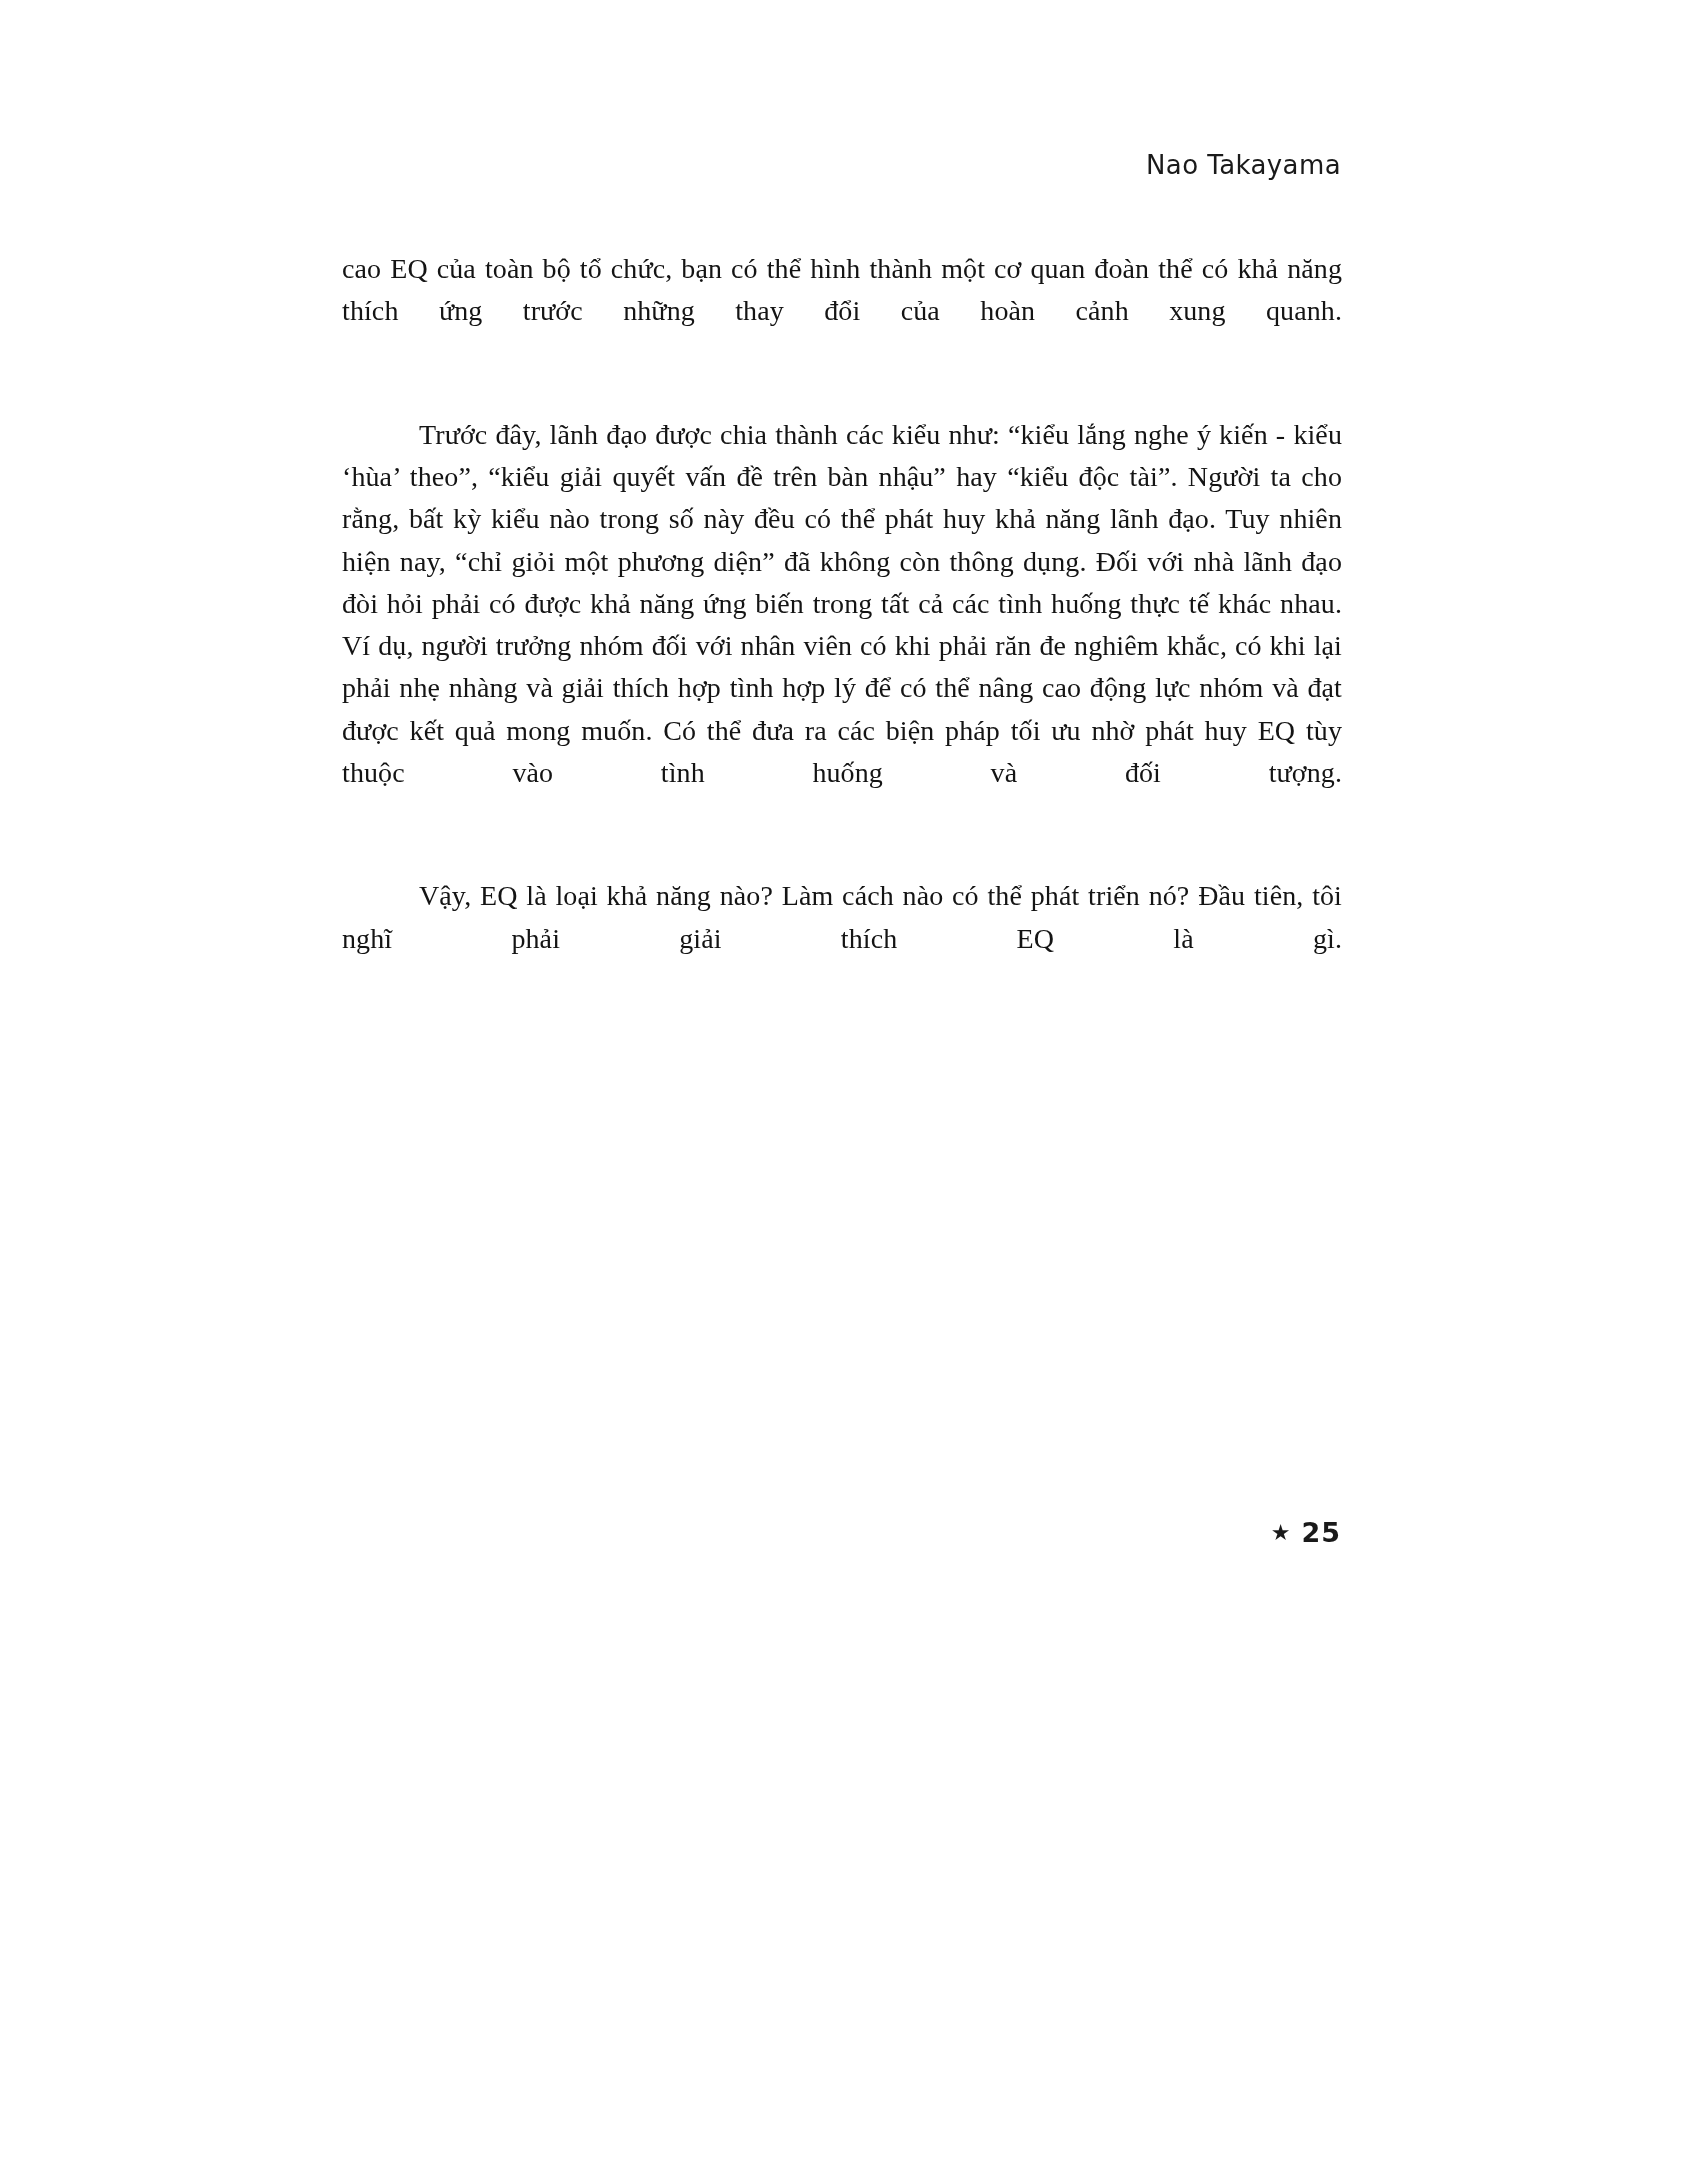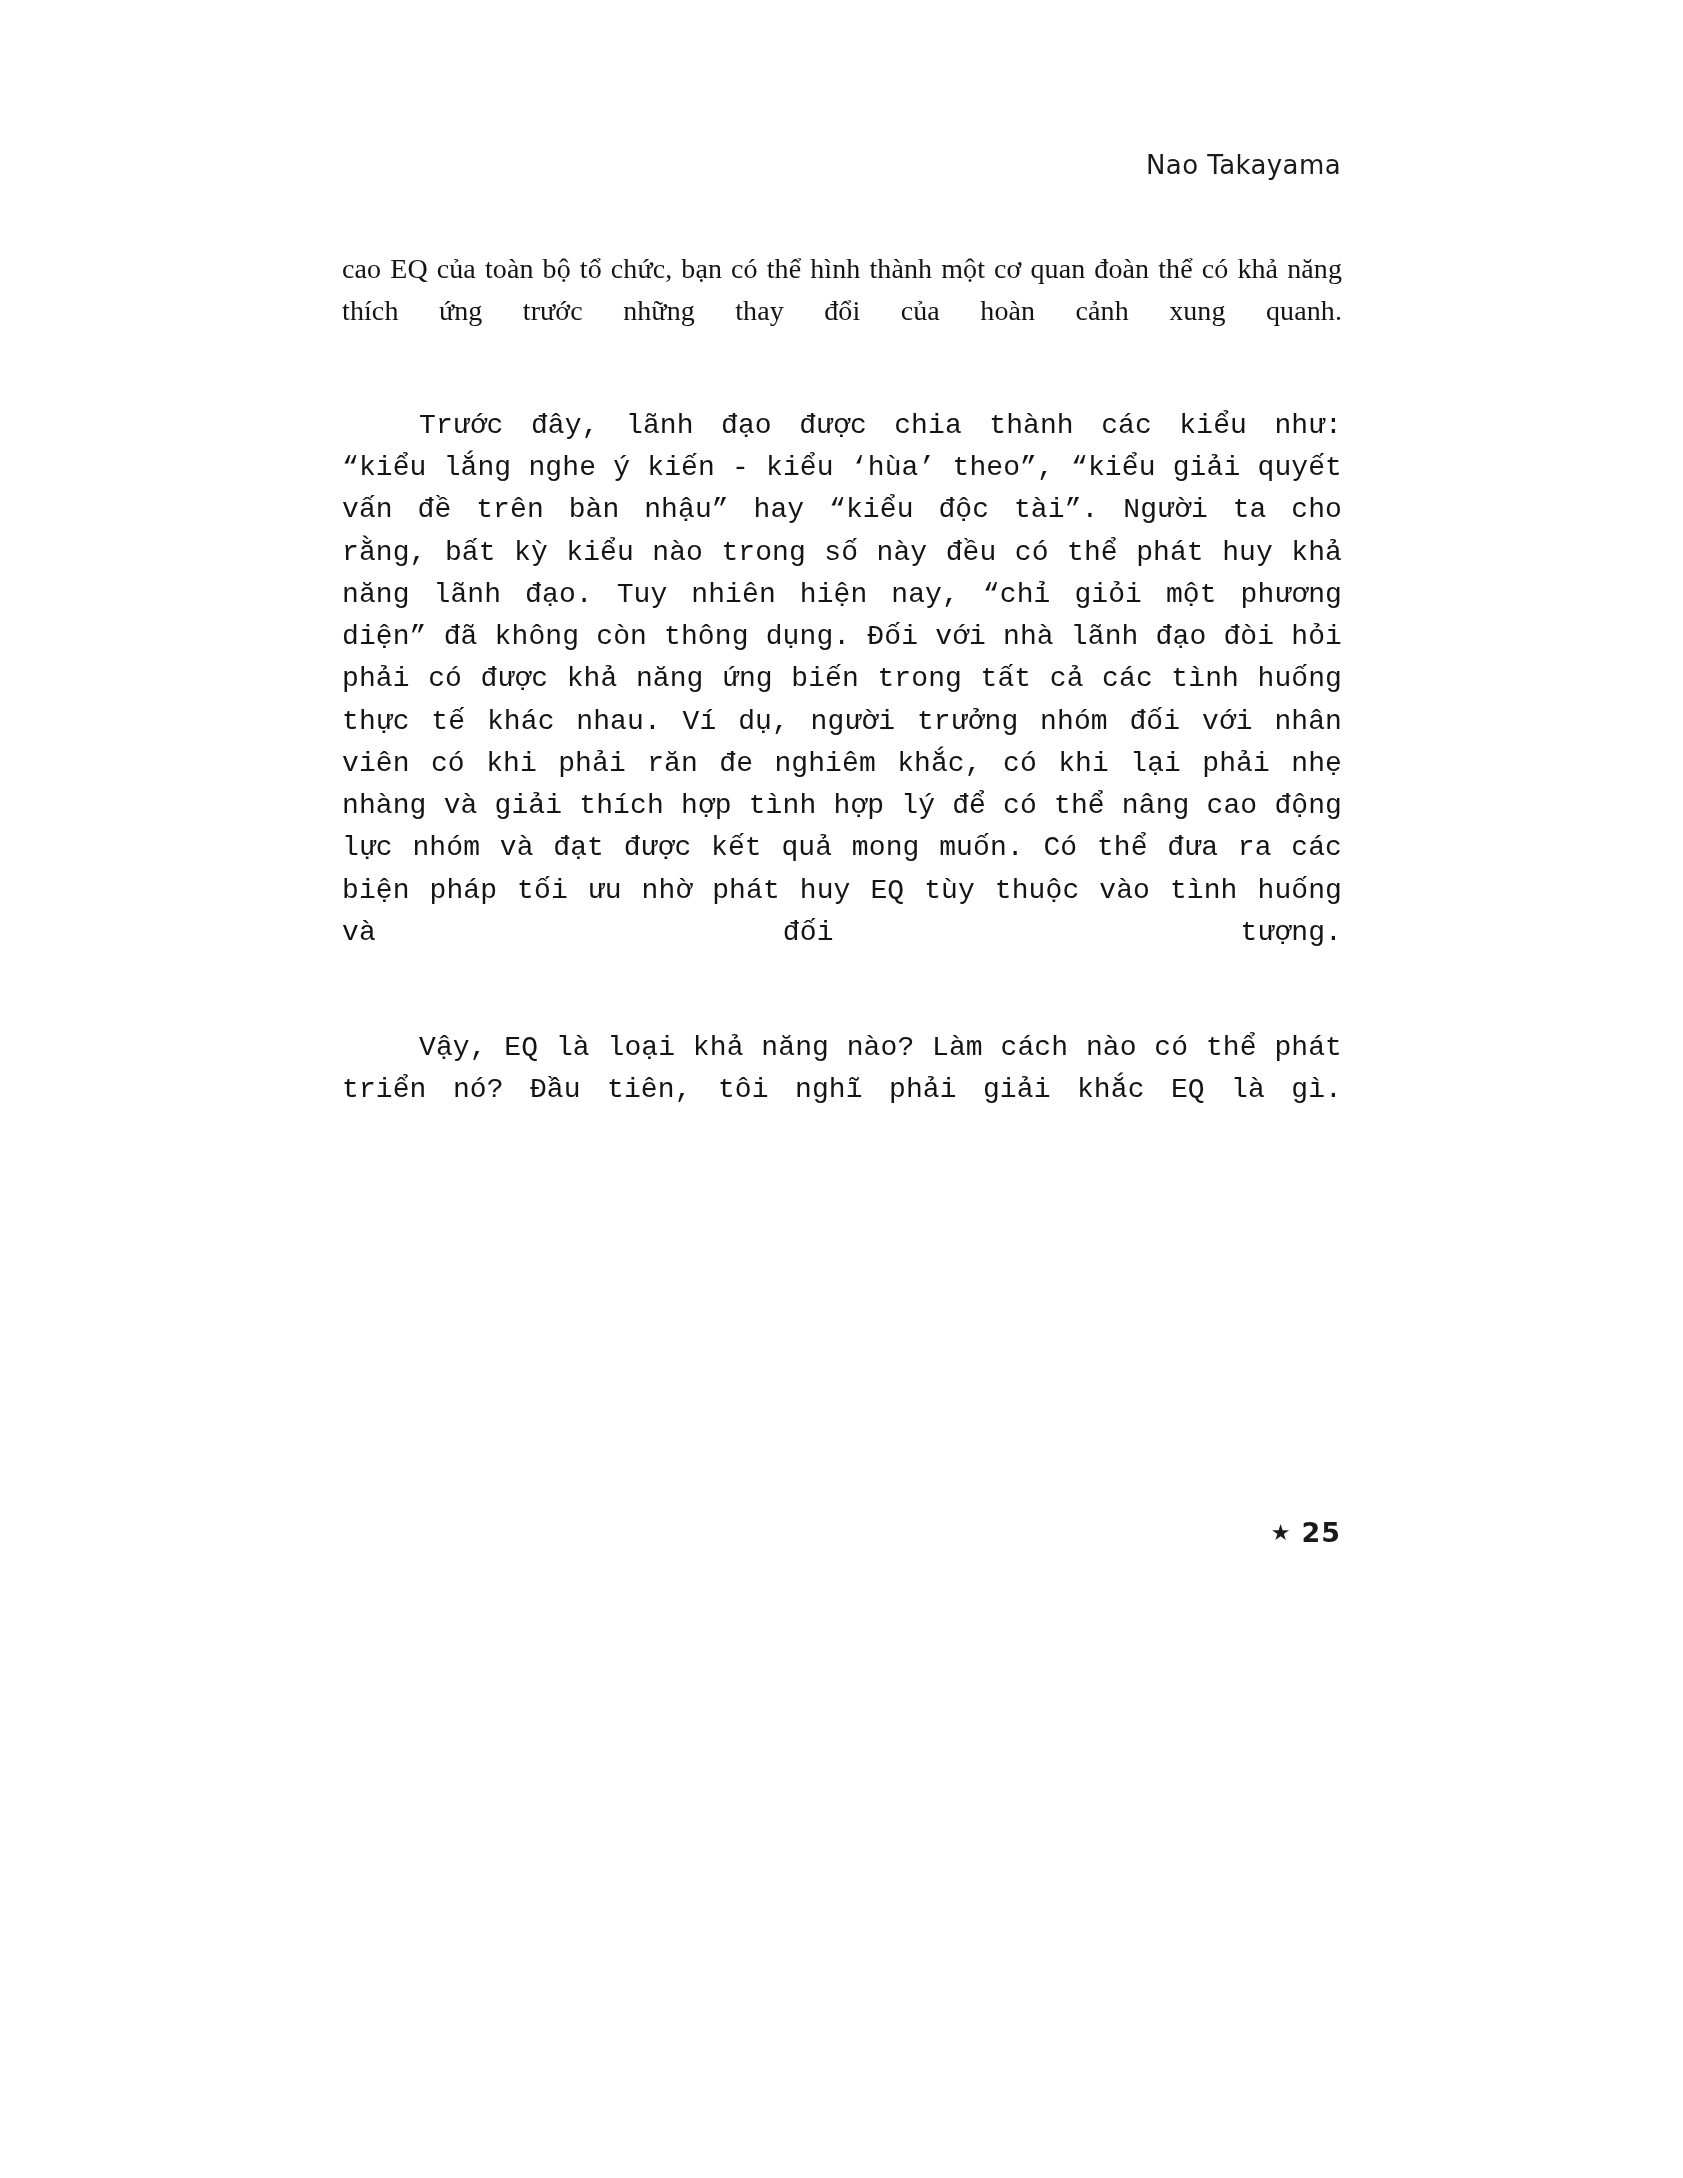--- a/index.html
+++ b/index.html
@@ -43,22 +43,21 @@
   p.para {
     margin: 0;
     font-size: 28px;
     line-height: 1.51;
     text-align: justify;
     text-justify: inter-word;
     color: #141414;
     letter-spacing: 0.1px;
   }
   p.para + p.para {
-    margin-top: 30px;
-    font-family: Liberation Mono, monospace;
+    margin-top: 39px;
   }
   p.indent {
     text-indent: 77px;
   }
   
   p.para::after {
     content: "";
     display: inline-block;
     width: 100%;
   }
@@ -82,21 +81,21 @@
 </head>
 <body>
 
 <div class="page">
 
   <div class="running-head">Nao Takayama</div>
 
   <div class="body-col">
     <p class="para">cao EQ của toàn bộ tổ chức, bạn có thể hình thành một cơ quan đoàn thể có khả năng thích ứng trước những thay đổi của hoàn cảnh xung quanh.</p>
     <p class="para indent">Trước đây, lãnh đạo được chia thành các kiểu như: “kiểu lắng nghe ý kiến - kiểu ‘hùa’ theo”, “kiểu giải quyết vấn đề trên bàn nhậu” hay “kiểu độc tài”. Người ta cho rằng, bất kỳ kiểu nào trong số này đều có thể phát huy khả năng lãnh đạo. Tuy nhiên hiện nay, “chỉ giỏi một phương diện” đã không còn thông dụng. Đối với nhà lãnh đạo đòi hỏi phải có được khả năng ứng biến trong tất cả các tình huống thực tế khác nhau. Ví dụ, người trưởng nhóm đối với nhân viên có khi phải răn đe nghiêm khắc, có khi lại phải nhẹ nhàng và giải thích hợp tình hợp lý để có thể nâng cao động lực nhóm và đạt được kết quả mong muốn. Có thể đưa ra các biện pháp tối ưu nhờ phát huy EQ tùy thuộc vào tình huống và đối tượng.</p>
-    <p class="para indent">Vậy, EQ là loại khả năng nào? Làm cách nào có thể phát triển nó? Đầu tiên, tôi nghĩ phải giải khắc EQ là gì.</p>
+    <p class="para indent">Vậy, EQ là loại khả năng nào? Làm cách nào có thể phát triển nó? Đầu tiên, tôi nghĩ phải giải thích EQ là gì.</p>
   </div>
 
   <div class="folio">
     <span class="star">★</span><span>25</span>
   </div>
 
 </div>
 
 
 </body></html>

